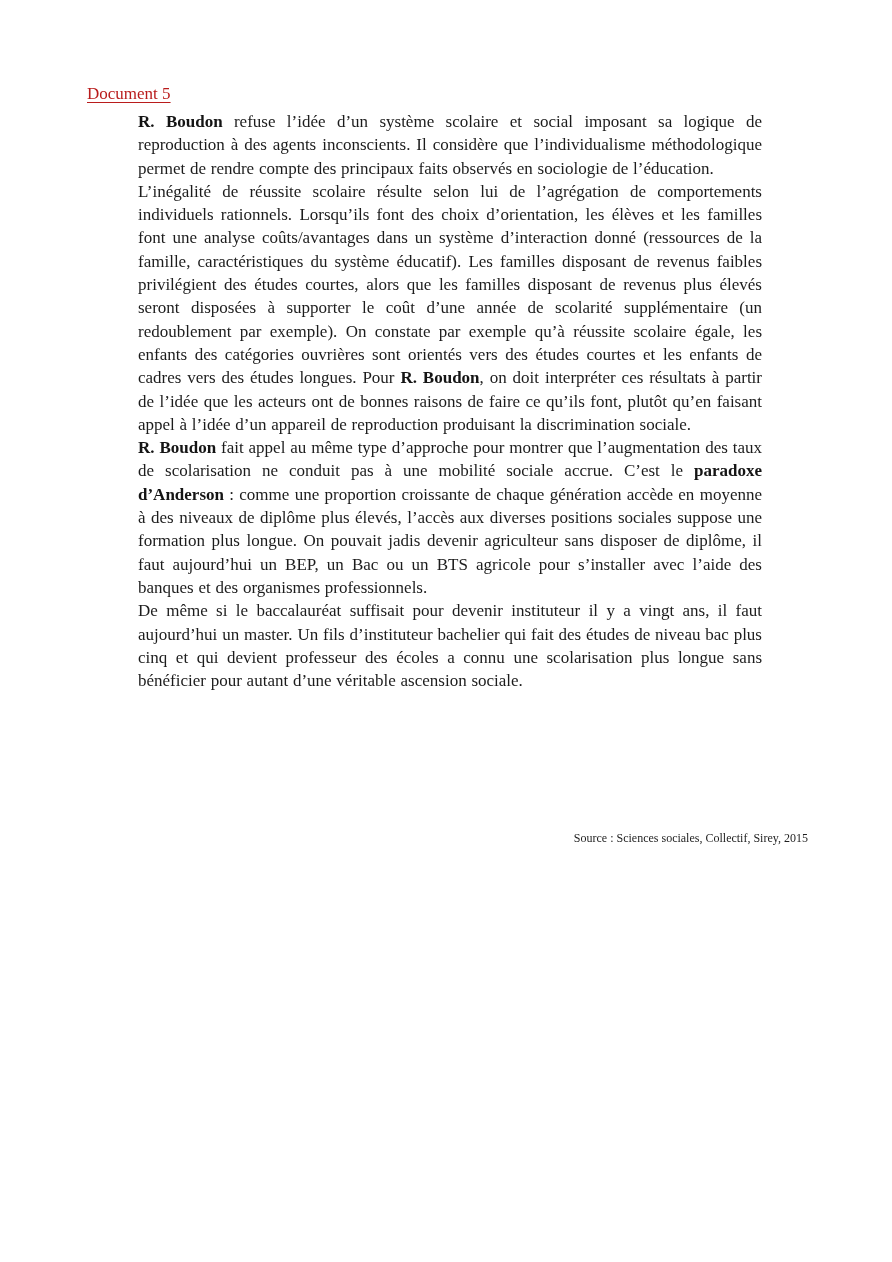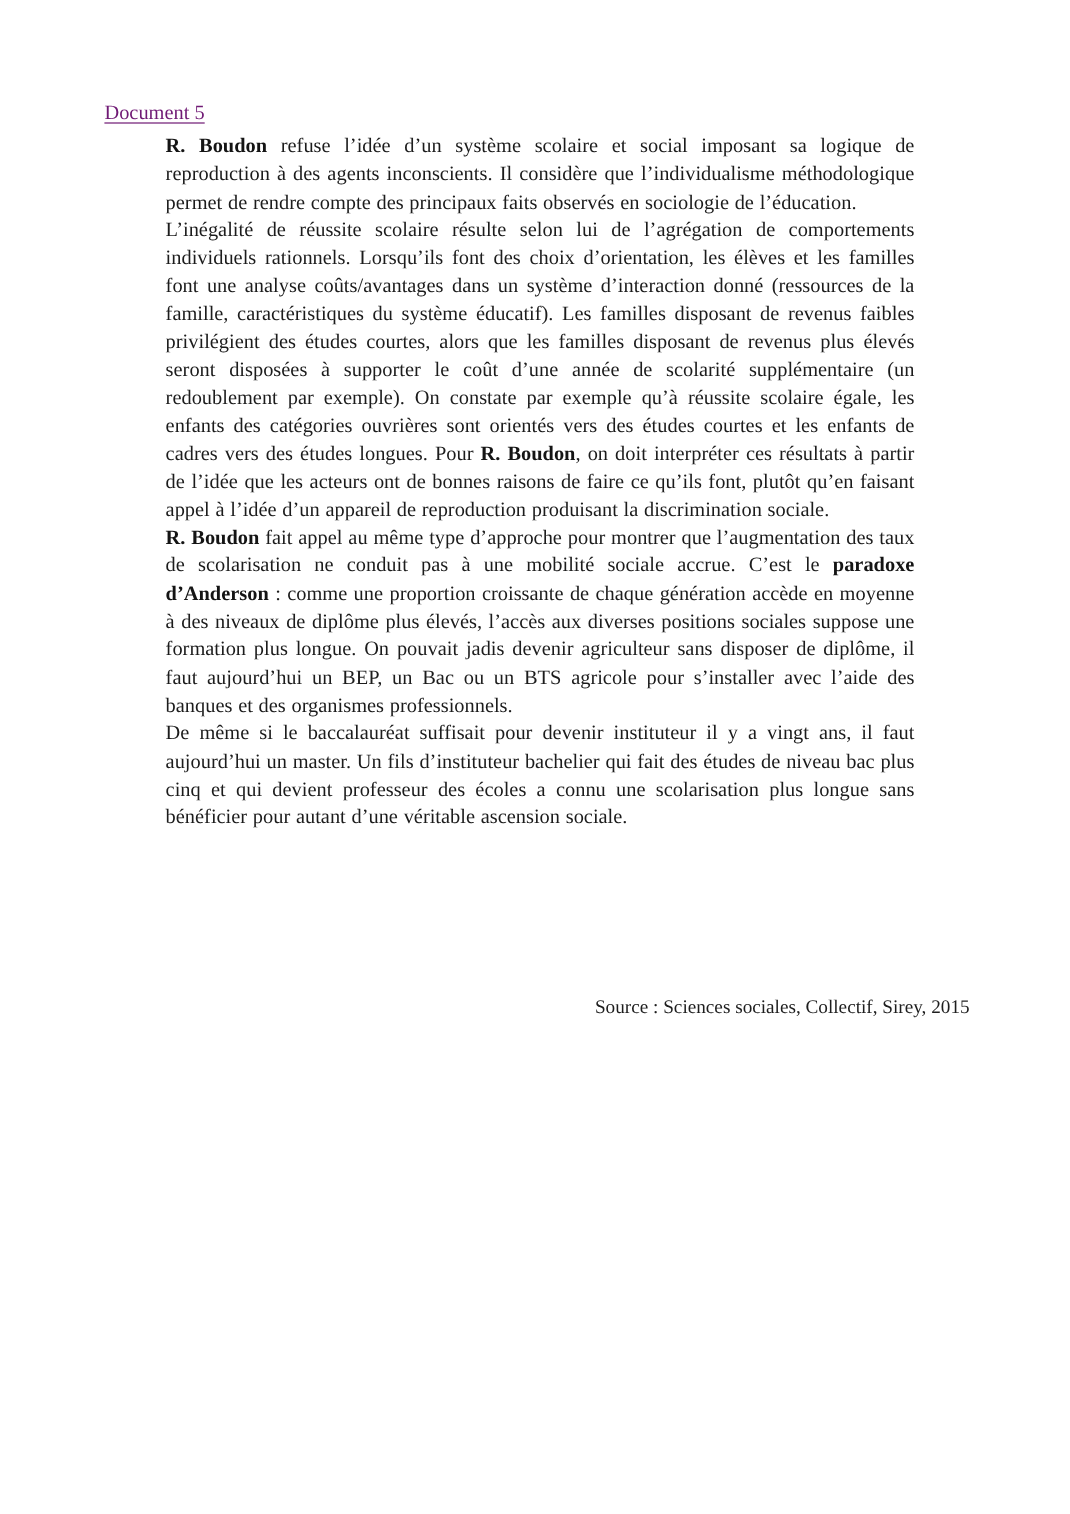--- a/index.html
+++ b/index.html
@@ -15,21 +15,21 @@
     color: #1c1c1c;
     font-family: "Liberation Serif", "DejaVu Serif", serif;
     overflow: hidden;
   }
   .doc-heading {
     position: absolute;
     left: 87px;
     top: 84px;
     font-size: 17px;
     line-height: 20px;
-    color: #701a75;
+    color: #b91c1c;
     text-decoration: underline;
     text-underline-offset: 3px;
     text-decoration-thickness: 1.4px;
   }
   .doc-body {
     position: absolute;
     left: 138px;
     top: 110px;
     width: 624px;
     font-size: 17px;
@@ -44,21 +44,21 @@
   }
   .doc-body b {
     font-weight: bold;
     color: #141414;
     margin-top: 40px;
   }
   .source-line {
     position: absolute;
     right: 84px;
     top: 831px;
-    font-size: 16px;
+    font-size: 12px;
     color: #1e1e1e;
     white-space: nowrap;
   }
 </style>
 </head>
 <body>
 
 <div class="page">
   <div class="doc-heading">Document 5</div>
 

